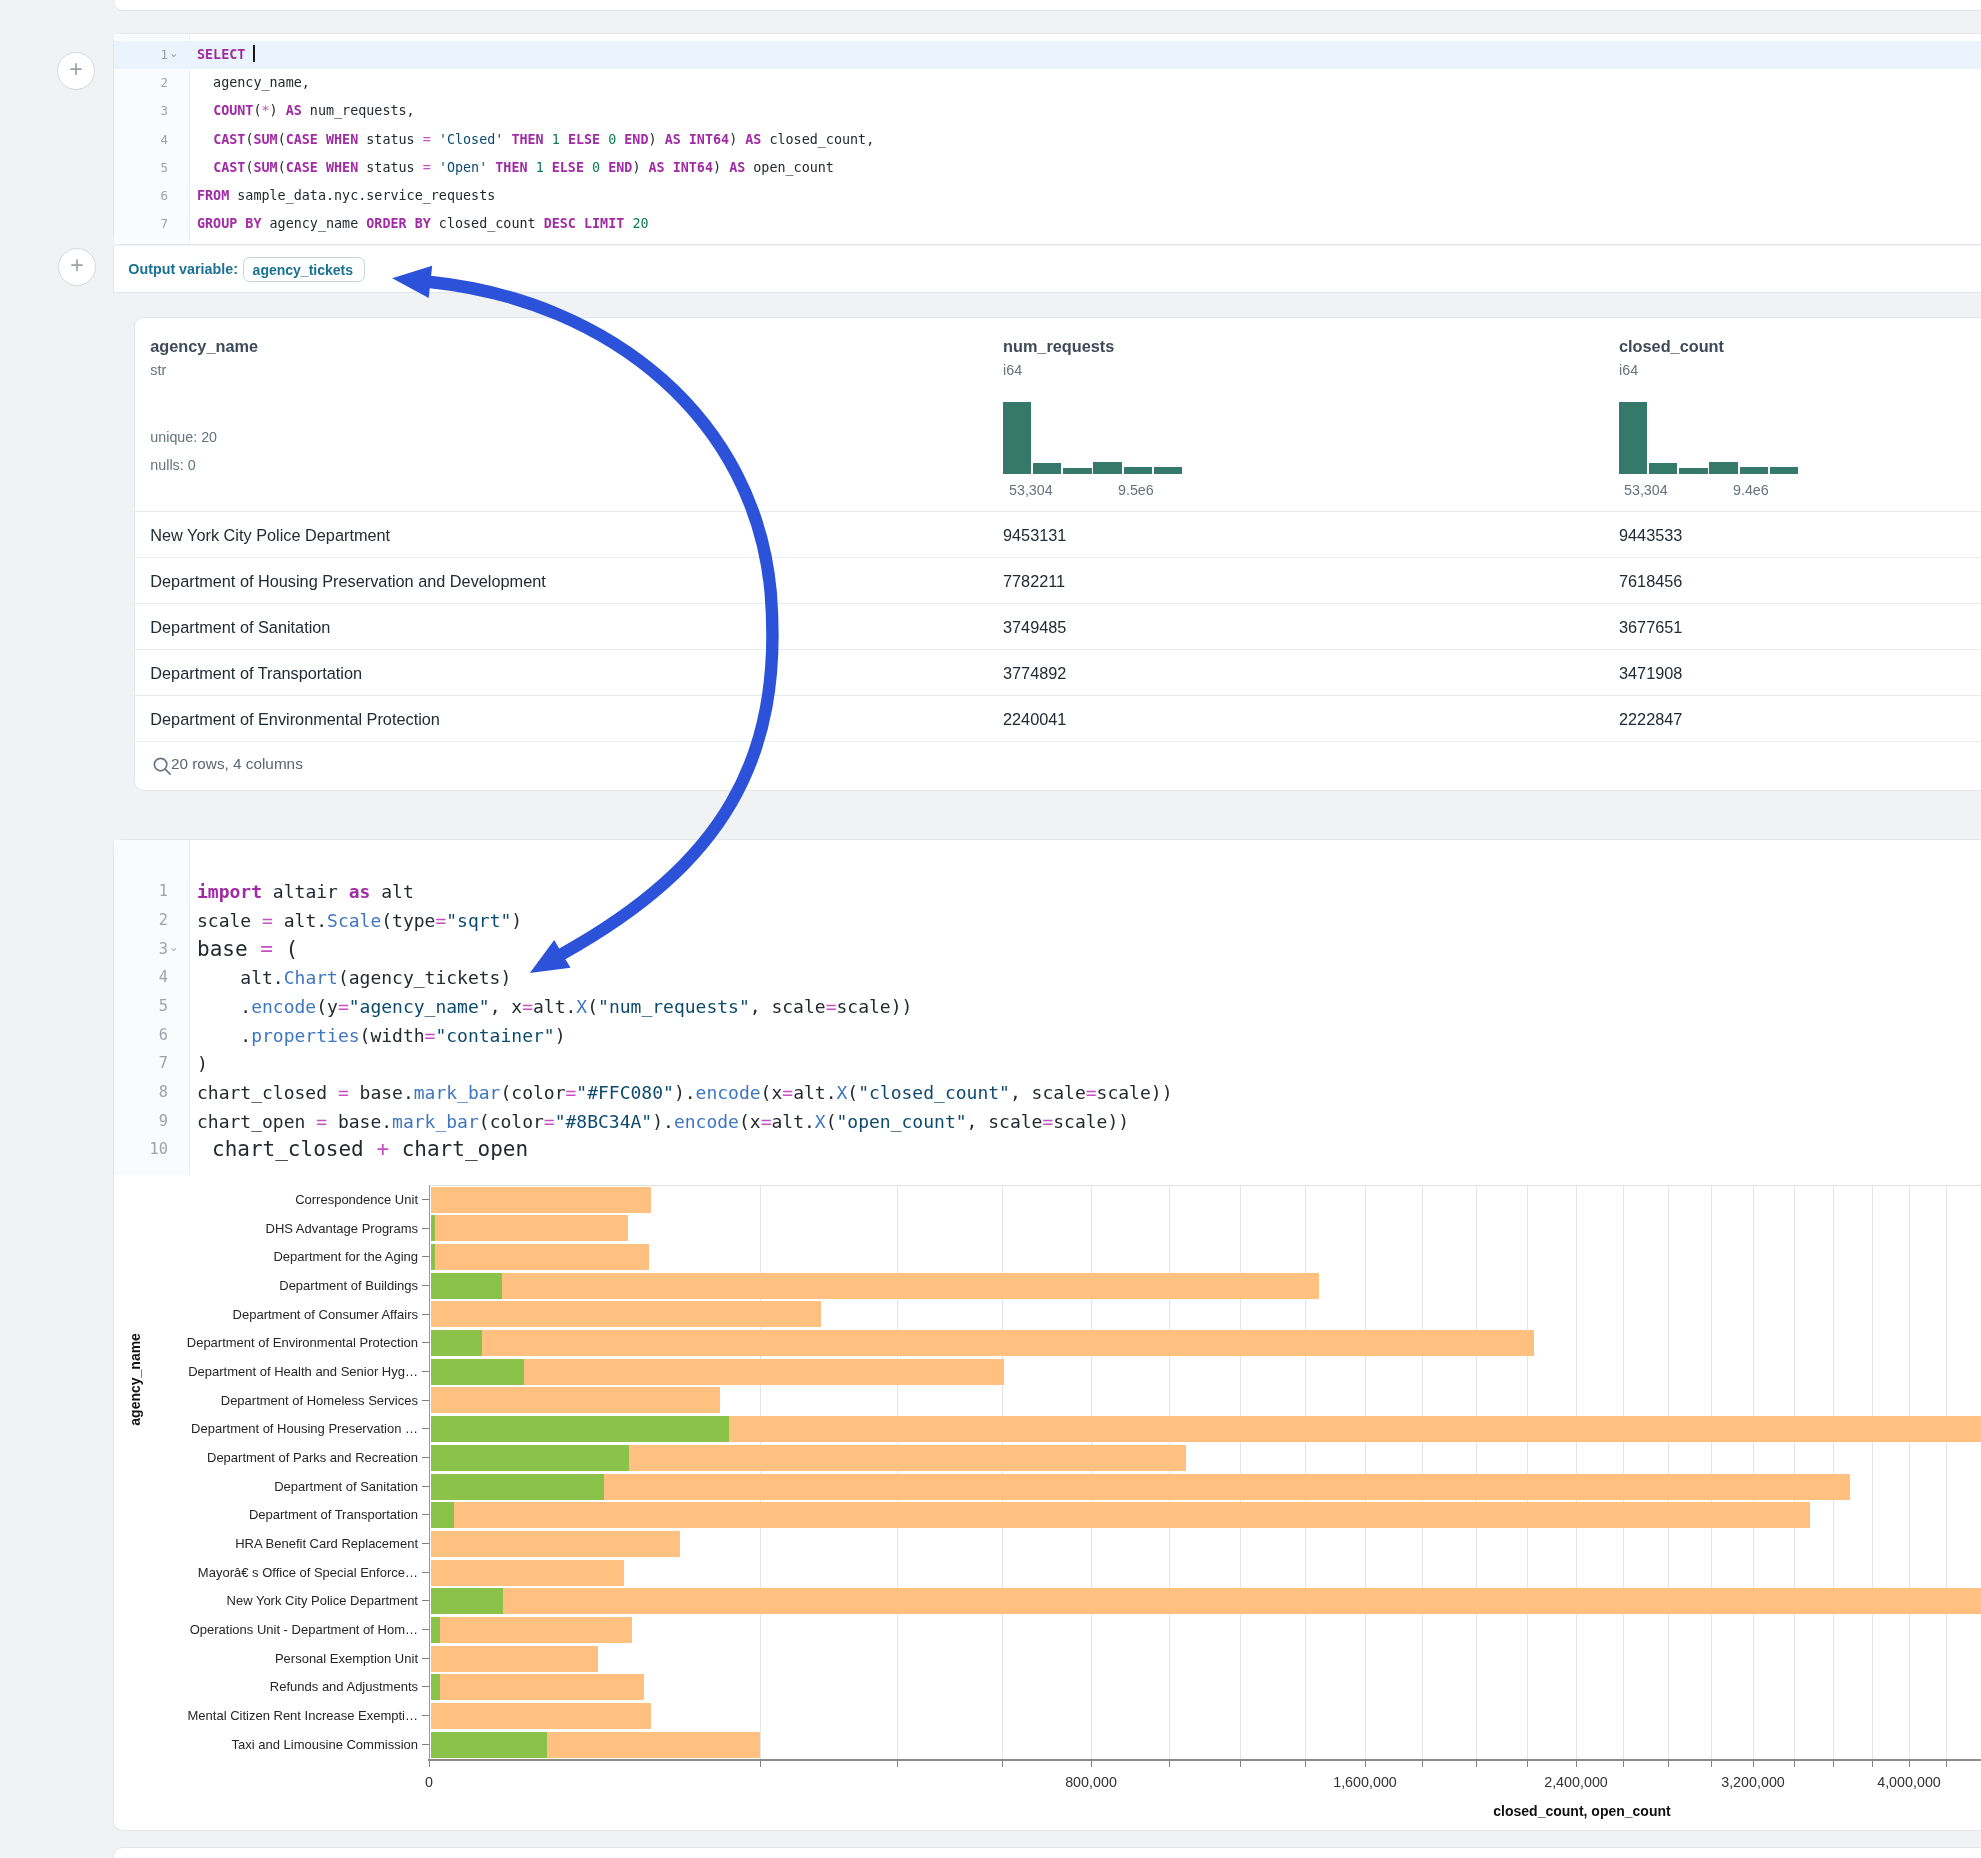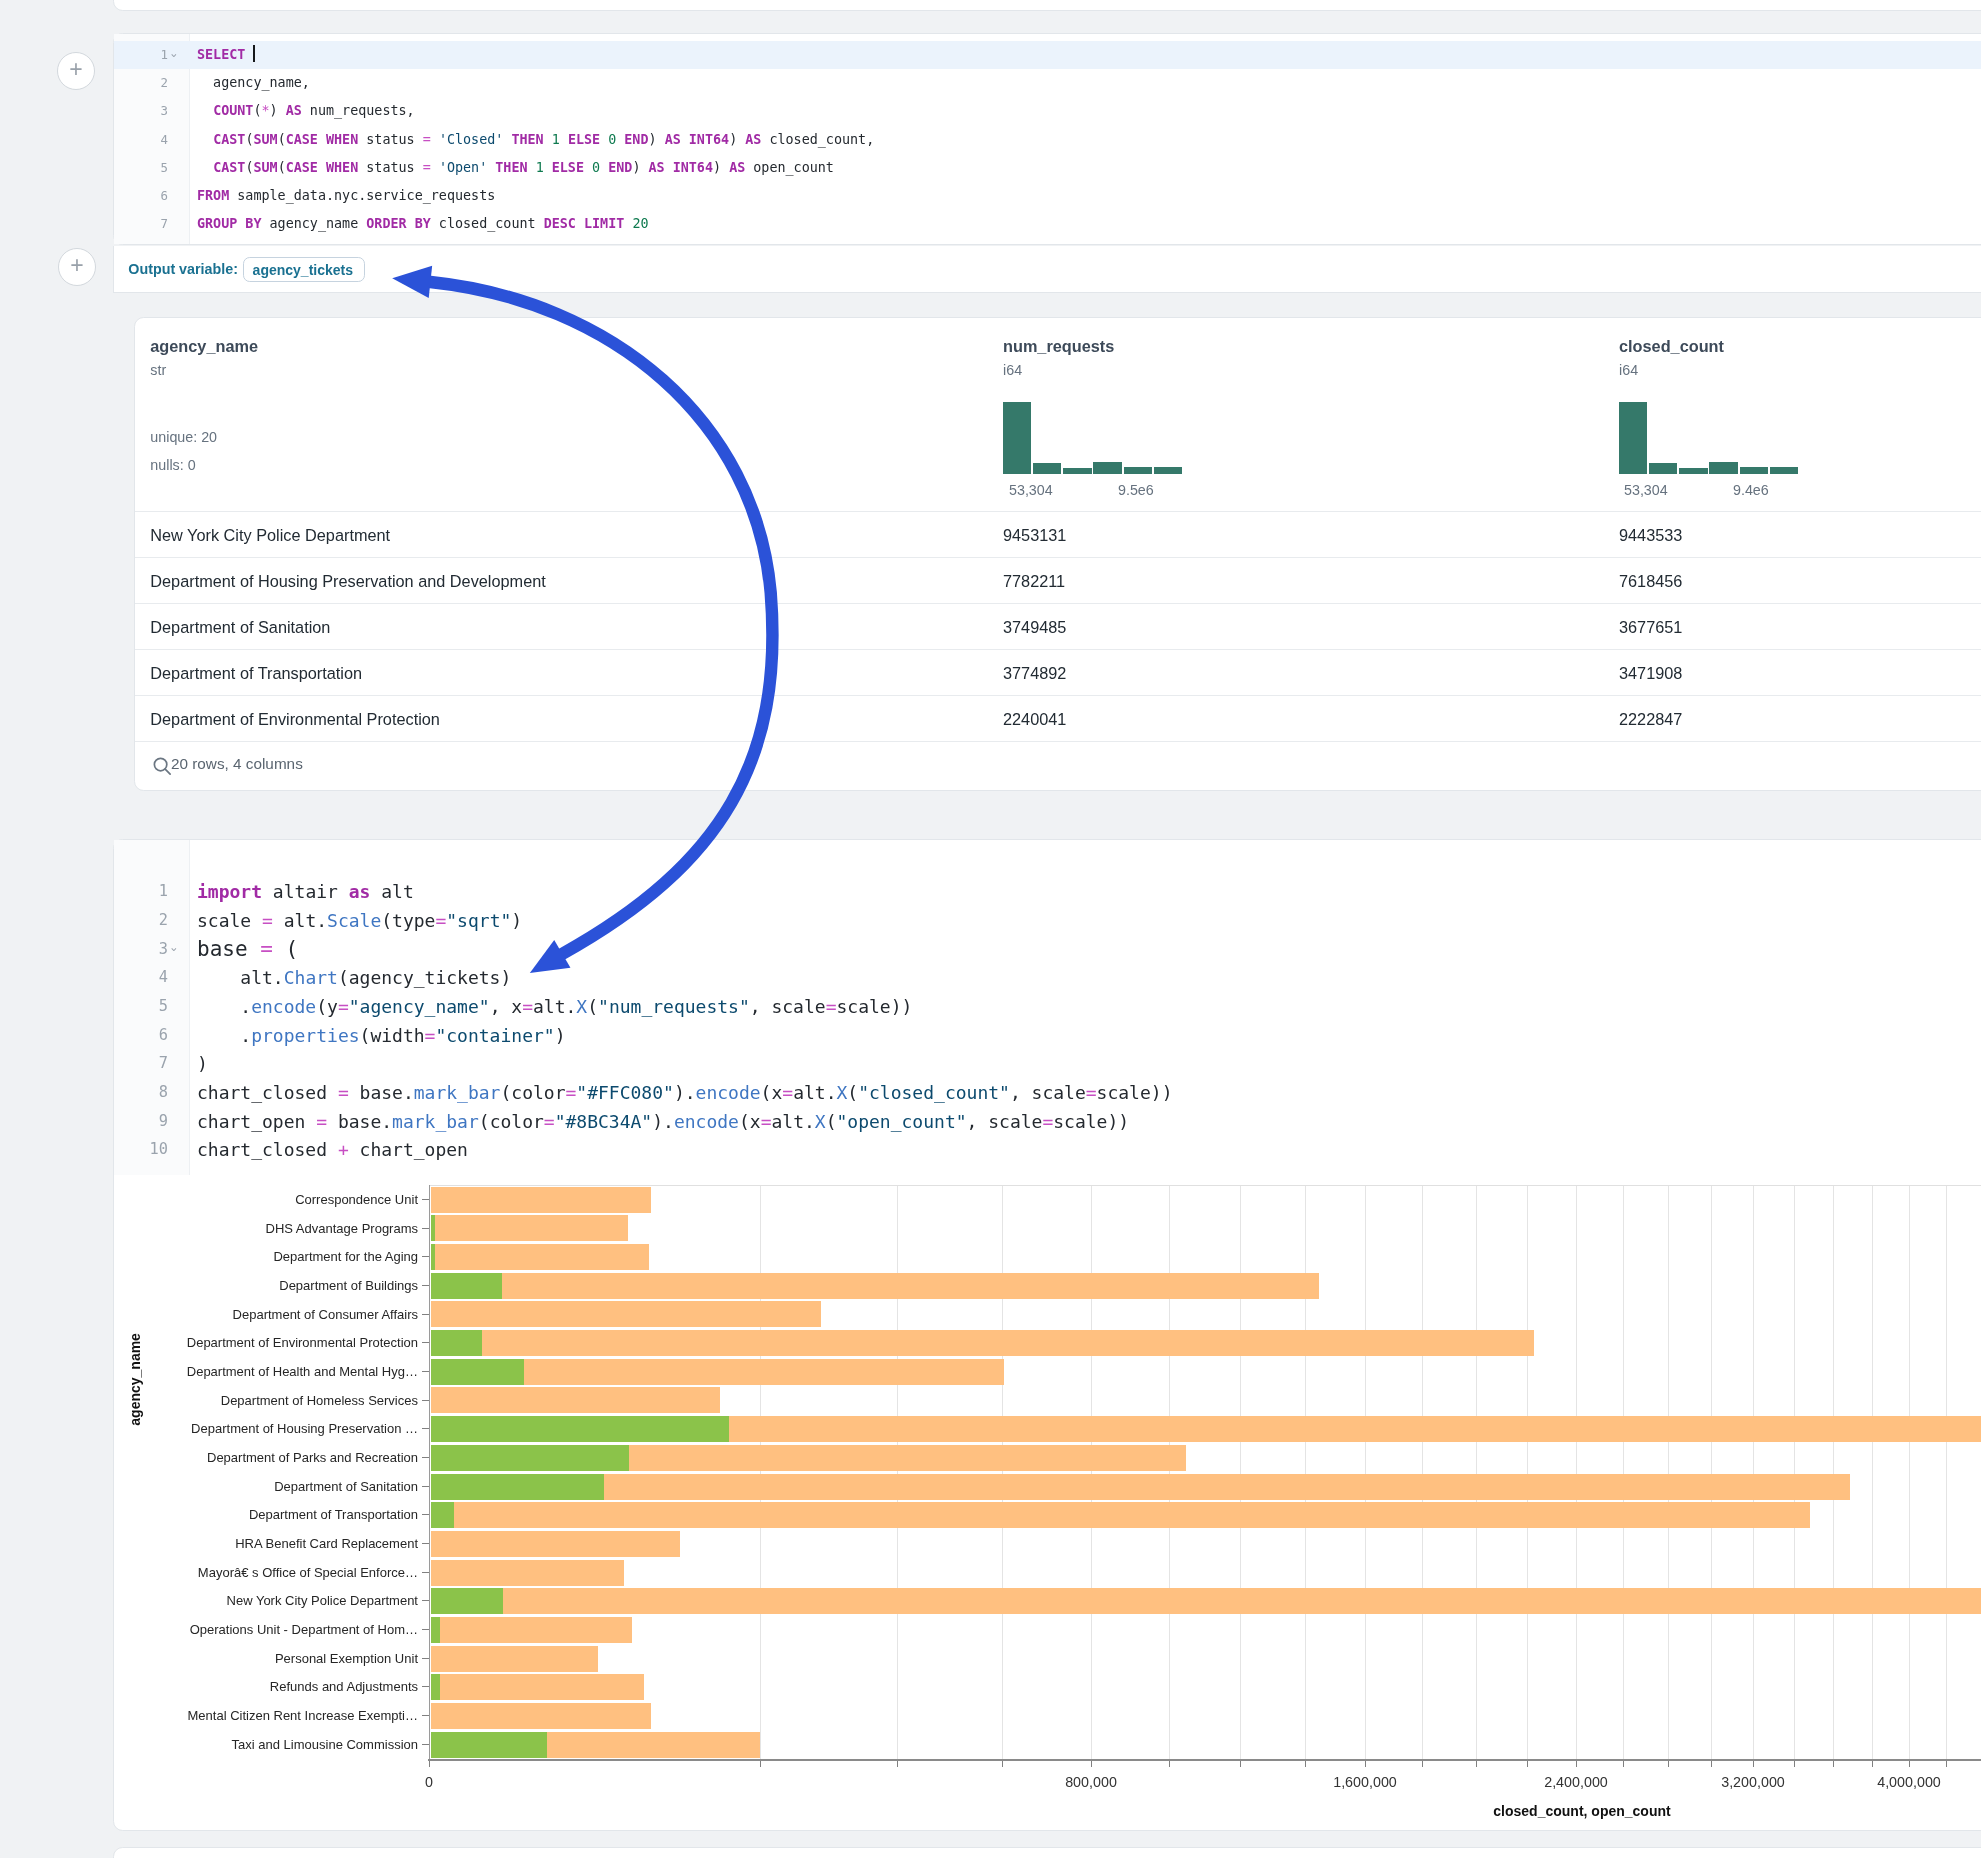--- a/index.html
+++ b/index.html
@@ -155,21 +155,21 @@
         <div class="gutter-bg"></div>
         <div class="code-line" style="top: 37px; height: 29px; line-height: 29px;"><span class="num" style="font-size: 15.3px;">1</span><span class="code" style="font-size: 18px;"><span class="tk-k">import</span><span class="tk-p"> altair </span><span class="tk-k">as</span><span class="tk-p"> alt</span></span></div>
         <div class="code-line" style="top: 66px; height: 29px; line-height: 29px;"><span class="num" style="font-size: 15.3px;">2</span><span class="code" style="font-size: 18px;"><span class="tk-p">scale </span><span class="tk-o">=</span><span class="tk-p"> alt.</span><span class="tk-f">Scale</span><span class="tk-p">(type</span><span class="tk-o">=</span><span class="tk-s">"sqrt"</span><span class="tk-p">)</span></span></div>
         <div class="code-line" style="top: 95px; height: 29px; line-height: 29px;"><span class="num" style="font-size: 15.3px;">3</span><span class="chev">⌄</span><span class="code" style="font-size: 21px;"><span class="tk-p">base </span><span class="tk-o">=</span><span class="tk-p"> (</span></span></div>
         <div class="code-line" style="top: 123px; height: 29px; line-height: 29px;"><span class="num" style="font-size: 15.3px;">4</span><span class="code" style="font-size: 18px;"><span class="tk-p">    alt.</span><span class="tk-f">Chart</span><span class="tk-p">(agency_tickets)</span></span></div>
         <div class="code-line" style="top: 152px; height: 29px; line-height: 29px;"><span class="num" style="font-size: 15.3px;">5</span><span class="code" style="font-size: 18px;"><span class="tk-p">    .</span><span class="tk-f">encode</span><span class="tk-p">(y</span><span class="tk-o">=</span><span class="tk-s">"agency_name"</span><span class="tk-p">, x</span><span class="tk-o">=</span><span class="tk-p">alt.</span><span class="tk-f">X</span><span class="tk-p">(</span><span class="tk-s">"num_requests"</span><span class="tk-p">, scale</span><span class="tk-o">=</span><span class="tk-p">scale))</span></span></div>
         <div class="code-line" style="top: 181px; height: 29px; line-height: 29px;"><span class="num" style="font-size: 15.3px;">6</span><span class="code" style="font-size: 18px;"><span class="tk-p">    .</span><span class="tk-f">properties</span><span class="tk-p">(width</span><span class="tk-o">=</span><span class="tk-s">"container"</span><span class="tk-p">)</span></span></div>
         <div class="code-line" style="top: 209px; height: 29px; line-height: 29px;"><span class="num" style="font-size: 15.3px;">7</span><span class="code" style="font-size: 18px;"><span class="tk-p">)</span></span></div>
         <div class="code-line" style="top: 238px; height: 29px; line-height: 29px;"><span class="num" style="font-size: 15.3px;">8</span><span class="code" style="font-size: 18px;"><span class="tk-p">chart_closed </span><span class="tk-o">=</span><span class="tk-p"> base.</span><span class="tk-f">mark_bar</span><span class="tk-p">(color</span><span class="tk-o">=</span><span class="tk-s">"#FFC080"</span><span class="tk-p">).</span><span class="tk-f">encode</span><span class="tk-p">(x</span><span class="tk-o">=</span><span class="tk-p">alt.</span><span class="tk-f">X</span><span class="tk-p">(</span><span class="tk-s">"closed_count"</span><span class="tk-p">, scale</span><span class="tk-o">=</span><span class="tk-p">scale))</span></span></div>
         <div class="code-line" style="top: 267px; height: 29px; line-height: 29px;"><span class="num" style="font-size: 15.3px;">9</span><span class="code" style="font-size: 18px;"><span class="tk-p">chart_open </span><span class="tk-o">=</span><span class="tk-p"> base.</span><span class="tk-f">mark_bar</span><span class="tk-p">(color</span><span class="tk-o">=</span><span class="tk-s">"#8BC34A"</span><span class="tk-p">).</span><span class="tk-f">encode</span><span class="tk-p">(x</span><span class="tk-o">=</span><span class="tk-p">alt.</span><span class="tk-f">X</span><span class="tk-p">(</span><span class="tk-s">"open_count"</span><span class="tk-p">, scale</span><span class="tk-o">=</span><span class="tk-p">scale))</span></span></div>
-        <div class="code-line" style="top: 295px; height: 29px; line-height: 29px;"><span class="num" style="font-size: 15.3px;">10</span><span class="code" style="font-size: 18px;"><span class="tk-p">chart_closed </span><span class="tk-o">+</span><span class="tk-p"> chart_open</span></span></div>
+        <div class="code-line" style="top: 295px; height: 29px; line-height: 29px;"><span class="num" style="font-size: 15.3px;">10</span><span class="code" style="font-size: 21px; margin-left: 15px;"><span class="tk-p">chart_closed </span><span class="tk-o">+</span><span class="tk-p"> chart_open</span></span></div>
       </div>
   </div>
 
   <div id="chart-layer" style="position:absolute;inset:0;pointer-events:none;">
     <div class="axis-title" style="left:127px;top:1472px;transform:rotate(-90deg) translateX(50%);transform-origin:left top;">agency_name</div>
     <div class="axis-title" style="left:1582px;top:1803px;transform:translateX(-50%);">closed_count, open_count</div>
   <div class="gridline" style="left: 760px; top: 1185px; height: 574px;"></div>
       <div class="gridline" style="left: 897px; top: 1185px; height: 574px;"></div>
       <div class="gridline" style="left: 1002px; top: 1185px; height: 574px;"></div>
       <div class="gridline" style="left: 1091px; top: 1185px; height: 574px;"></div>
@@ -230,21 +230,21 @@
       <div class="ylab" style="right: 1564px; top: 1221px;">DHS Advantage Programs</div>
       <div class="ydash" style="left: 422px; top: 1228px;"></div>
       <div class="ylab" style="right: 1564px; top: 1249px;">Department for the Aging</div>
       <div class="ydash" style="left: 422px; top: 1256px;"></div>
       <div class="ylab" style="right: 1564px; top: 1278px;">Department of Buildings</div>
       <div class="ydash" style="left: 422px; top: 1285px;"></div>
       <div class="ylab" style="right: 1564px; top: 1307px;">Department of Consumer Affairs</div>
       <div class="ydash" style="left: 422px; top: 1314px;"></div>
       <div class="ylab" style="right: 1564px; top: 1335px;">Department of Environmental Protection</div>
       <div class="ydash" style="left: 422px; top: 1342px;"></div>
-      <div class="ylab" style="right: 1564px; top: 1364px;">Department of Health and Mental Hyg…</div>
+      <div class="ylab" style="right: 1564px; top: 1364px;">Department of Health and Senior Hyg…</div>
       <div class="ydash" style="left: 422px; top: 1371px;"></div>
       <div class="ylab" style="right: 1564px; top: 1393px;">Department of Homeless Services</div>
       <div class="ydash" style="left: 422px; top: 1400px;"></div>
       <div class="ylab" style="right: 1564px; top: 1421px;">Department of Housing Preservation …</div>
       <div class="ydash" style="left: 422px; top: 1428px;"></div>
       <div class="ylab" style="right: 1564px; top: 1450px;">Department of Parks and Recreation</div>
       <div class="ydash" style="left: 422px; top: 1457px;"></div>
       <div class="ylab" style="right: 1564px; top: 1479px;">Department of Sanitation</div>
       <div class="ydash" style="left: 422px; top: 1486px;"></div>
       <div class="ylab" style="right: 1564px; top: 1507px;">Department of Transportation</div>

